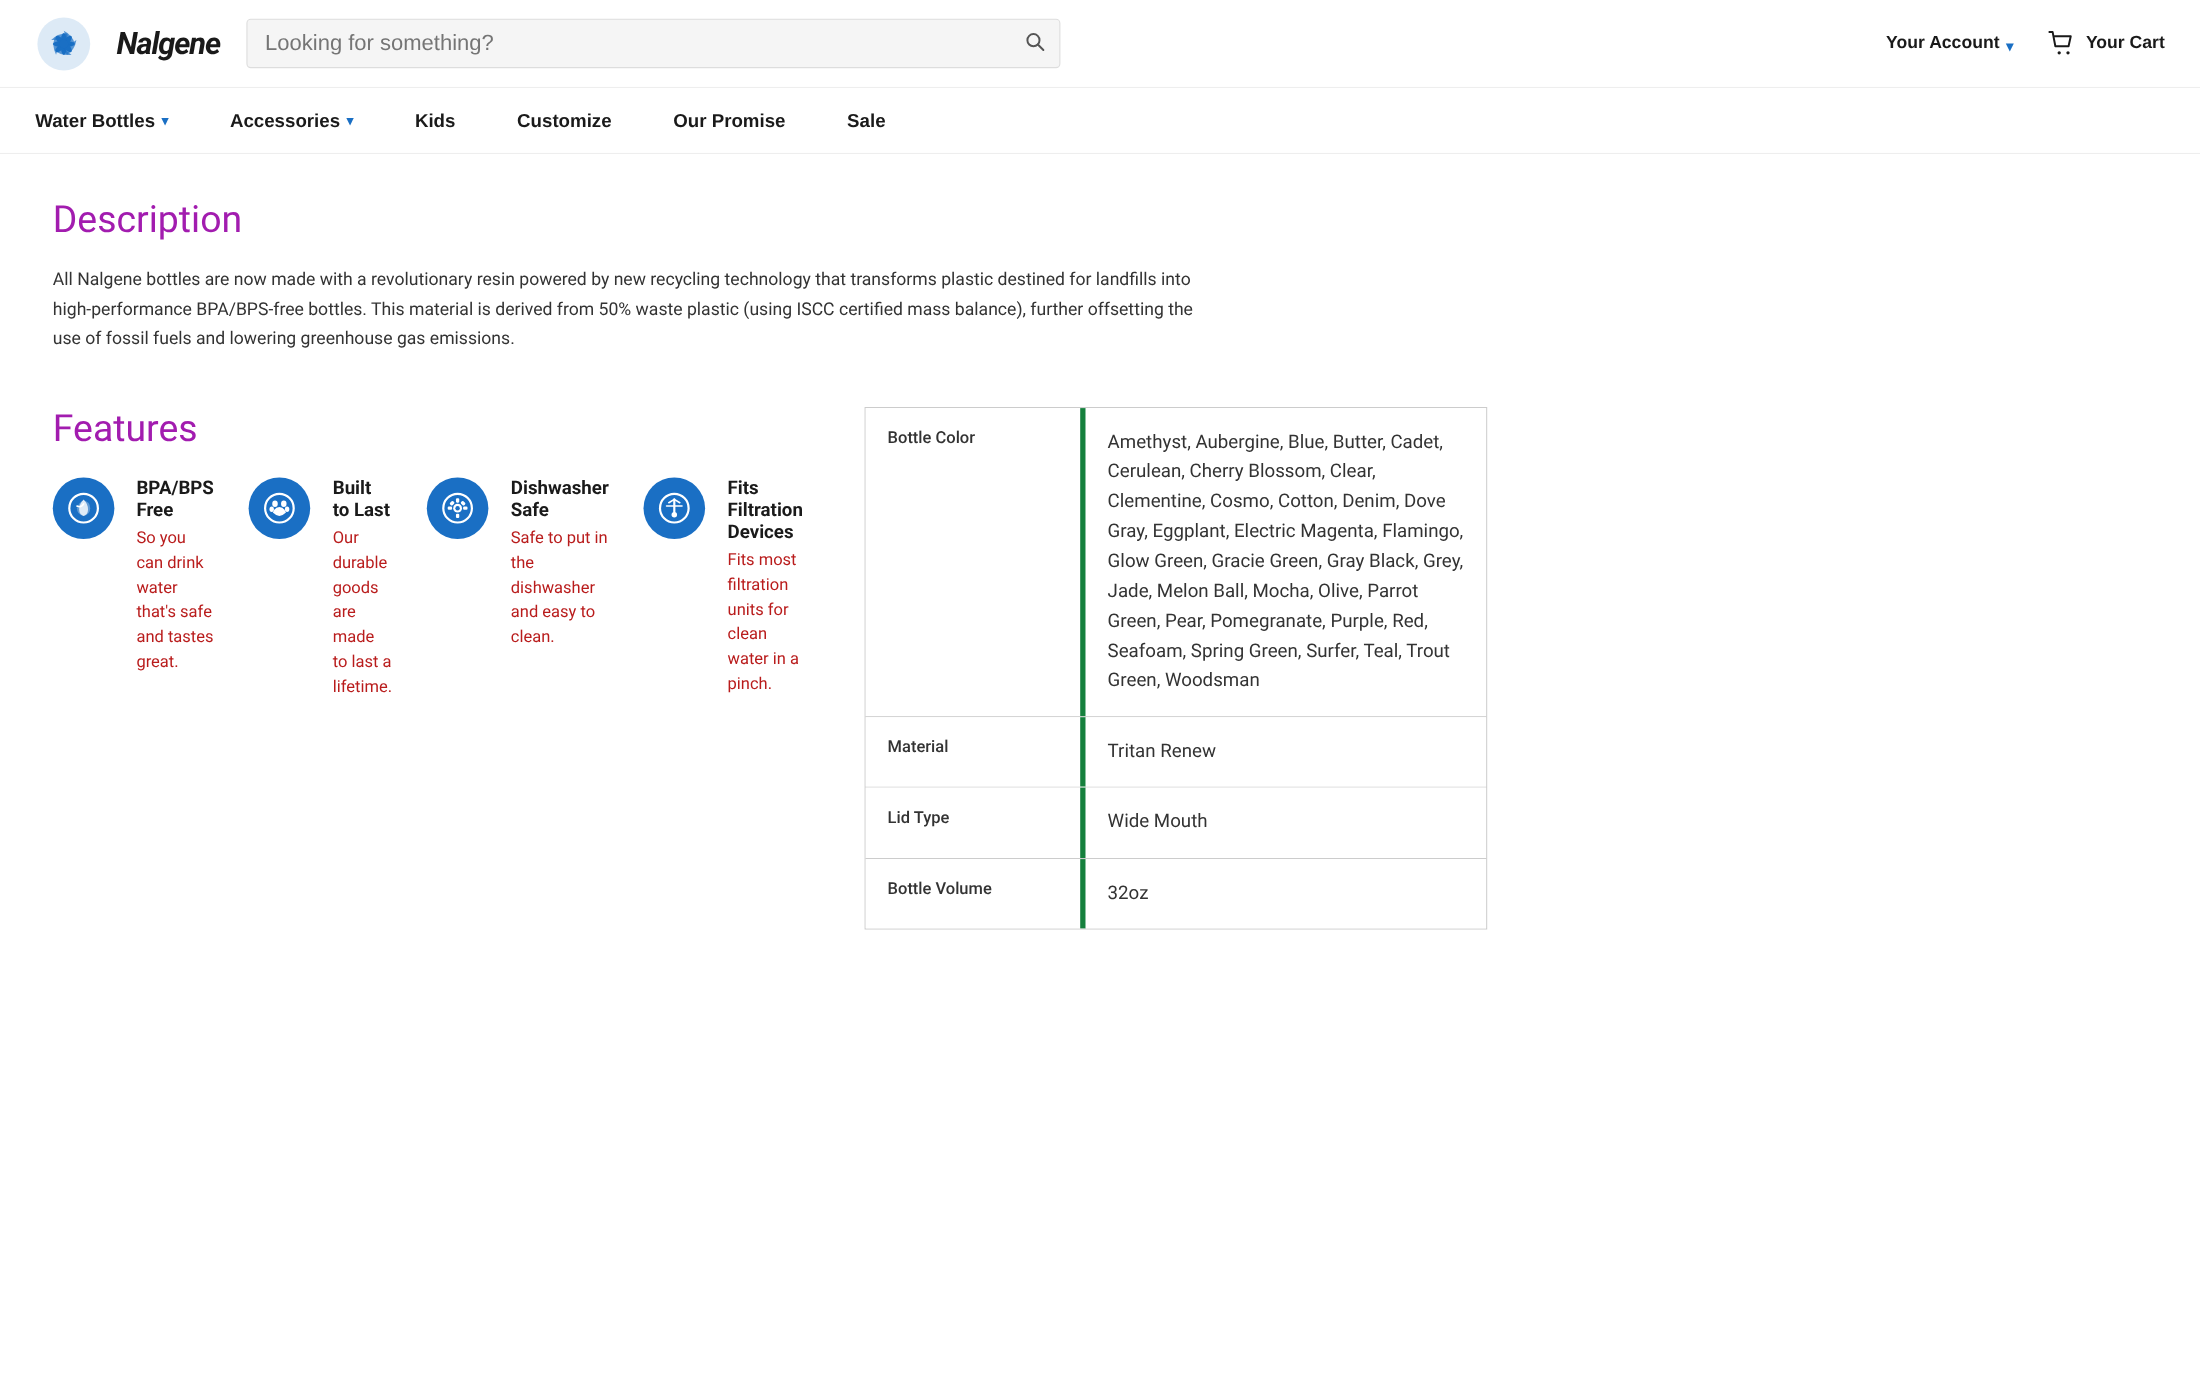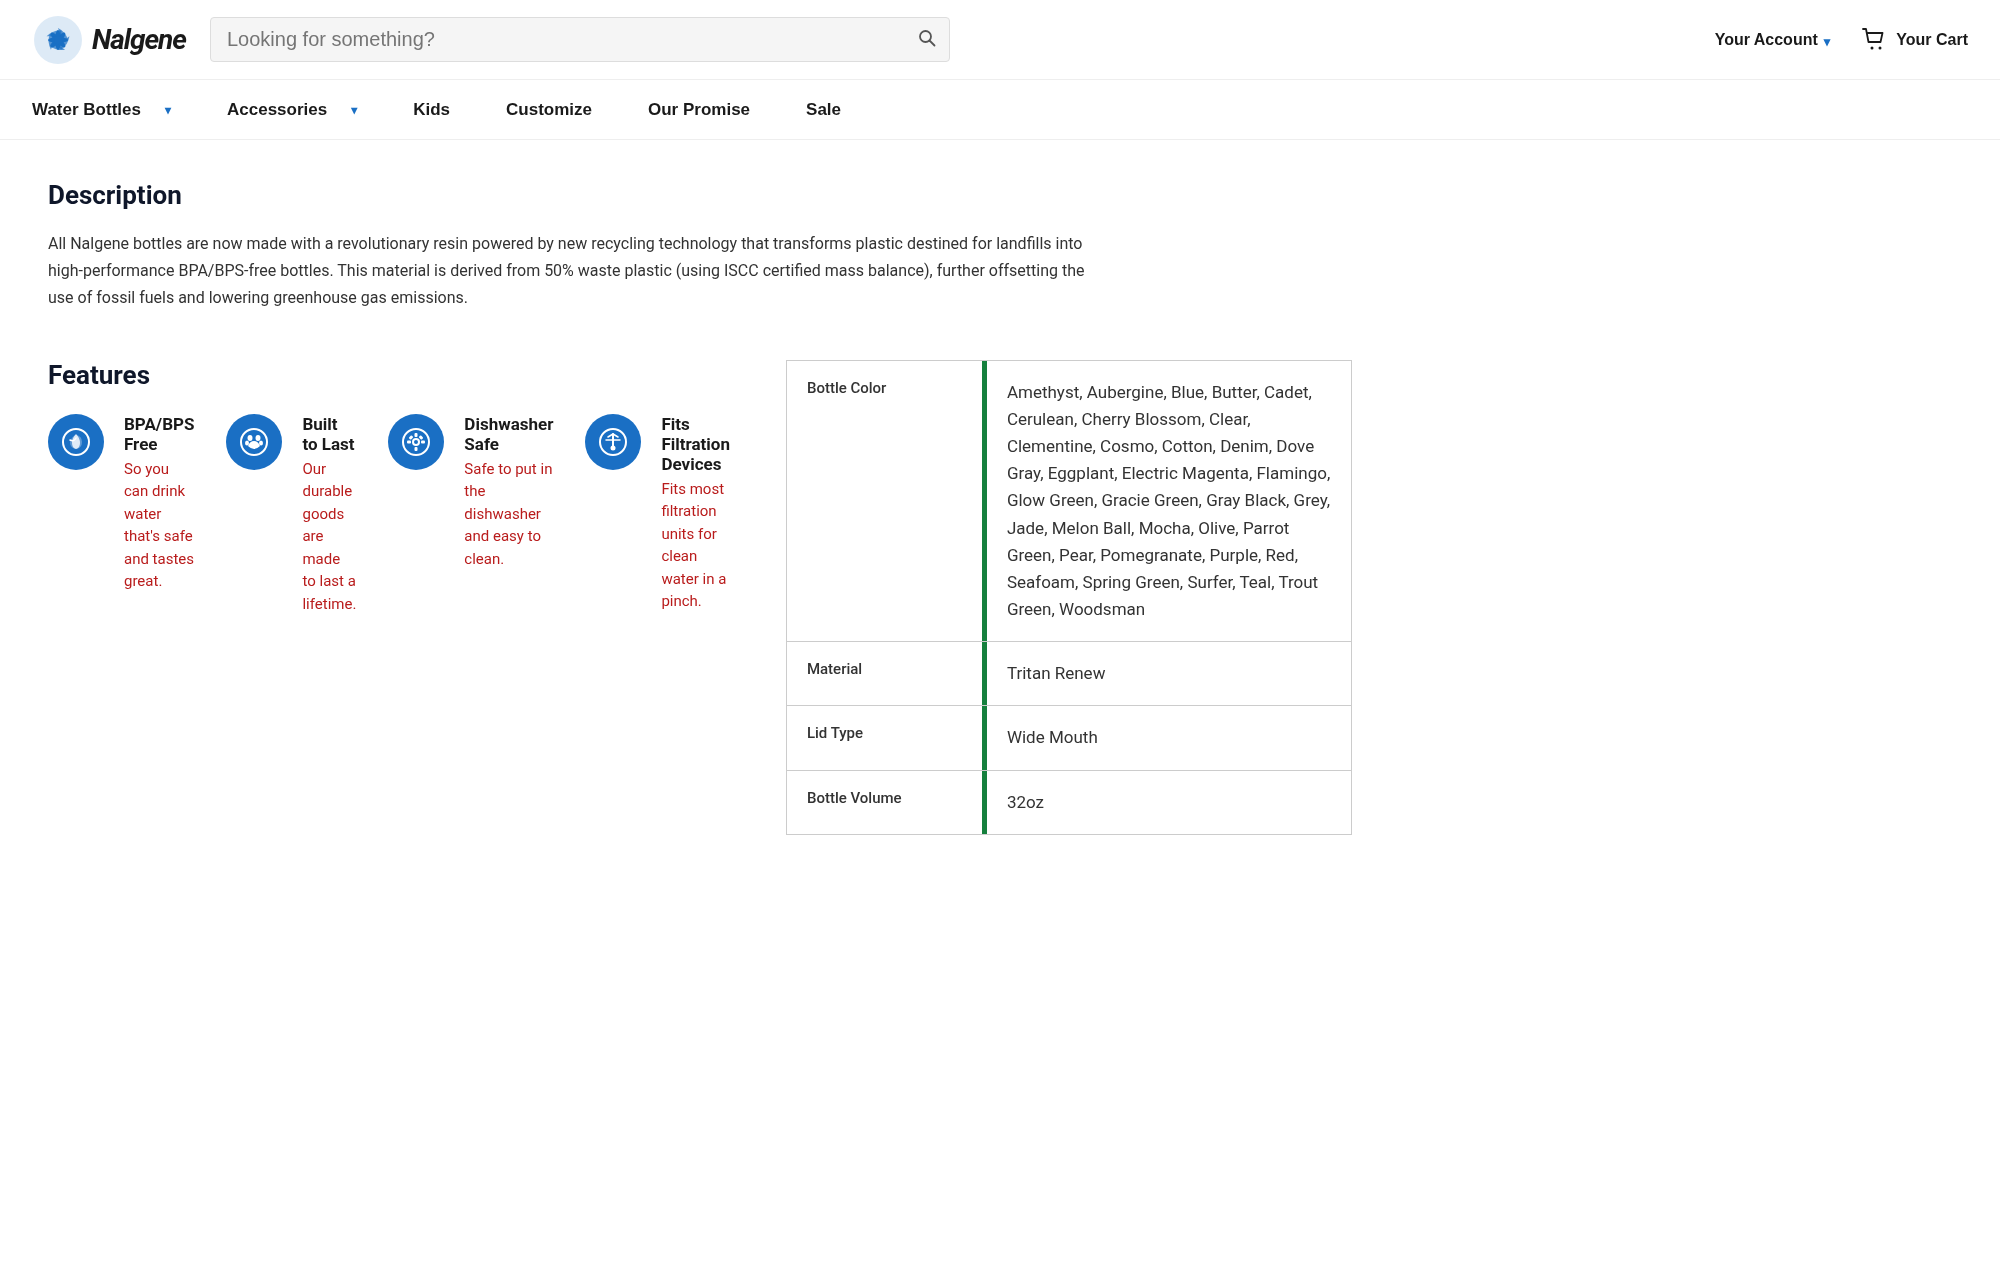--- a/index.html
+++ b/index.html
@@ -10,21 +10,21 @@
       display: flex;
       align-items: center;
       padding: 0 32px;
       height: 80px;
       border-bottom: 1px solid #eee;
       gap: 24px;
     }
     .logo-area {
       display: flex;
       align-items: center;
-      gap: 8px;
+      gap: 22px;
       flex-shrink: 0;
     }
     .logo-icon {
       width: 52px;
       height: 52px;
     }
     .logo-text {
       font-size: 28px;
       font-weight: 700;
       font-style: italic;
@@ -87,21 +87,21 @@
       display: flex;
       align-items: center;
       padding: 0 32px;
       height: 60px;
       border-bottom: 1px solid #eee;
       gap: 0;
     }
     .nav-item {
       display: flex;
       align-items: center;
-      gap: 24px;
+      gap: 6px;
       padding: 0 28px;
       height: 100%;
       font-size: 17px;
       font-weight: 600;
       color: #1a1a1a;
       cursor: pointer;
       white-space: nowrap;
       border: none;
       background: none;
       justify-content: flex-end;
@@ -113,24 +113,24 @@
     }
 
     
     .main-content {
       padding: 40px 48px 48px 48px;
       max-width: 1400px;
     }
 
     .description-section { margin-bottom: 48px; }
     .section-title {
-      font-size: 26px;
-      font-weight: 700;
+      font-size: 34px;
+      font-weight: 400;
       margin-bottom: 20px;
-      color: #0f172a;
+      color: #a21caf;
     }
     .description-text {
       font-size: 16px;
       line-height: 1.7;
       color: #333;
       max-width: 1050px;
     }
 
     
     .features-specs-row {

